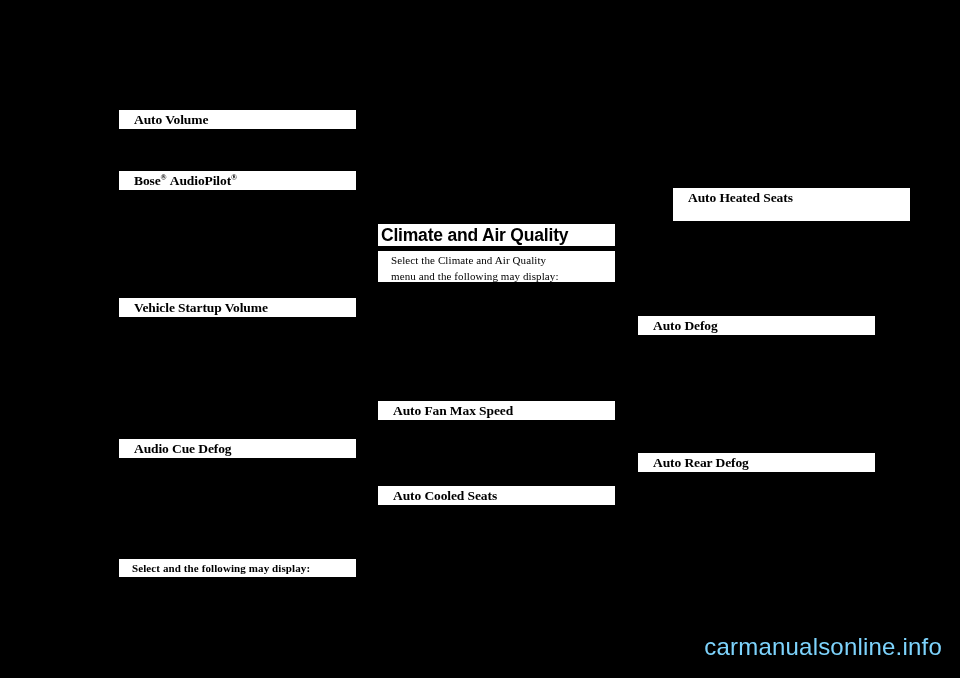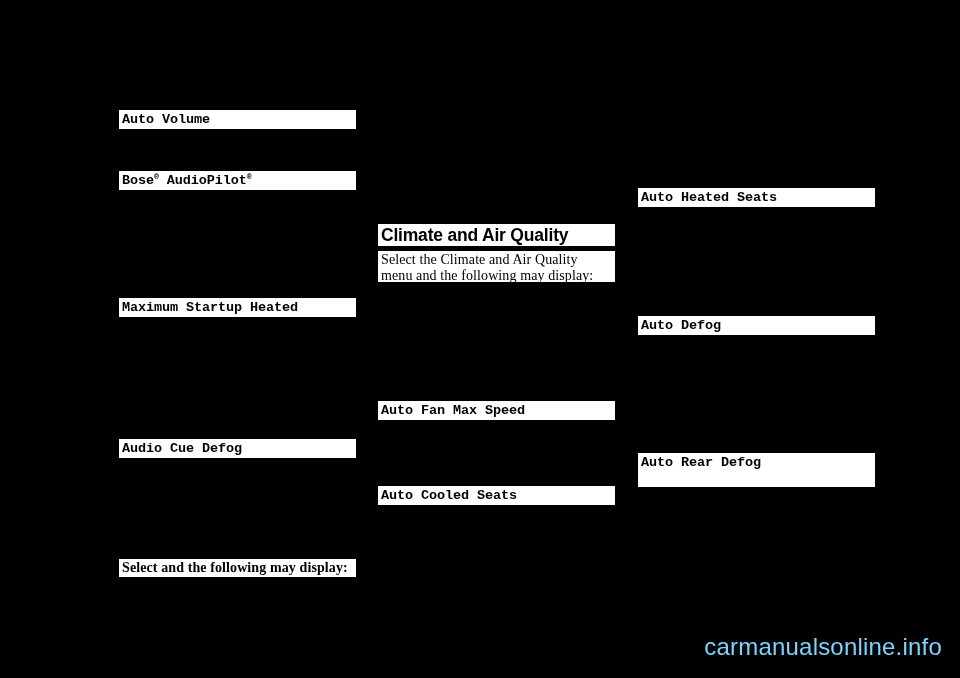--- a/index.html
+++ b/index.html
@@ -28,46 +28,46 @@
     position: absolute;
     background: #ffffff;
     color: #000000;
     box-sizing: border-box;
     overflow: hidden;
     white-space: nowrap;
   }
 
   
   .subhead {
-    font-family: Liberation Mono, monospace;
+    font-family: Liberation Serif, serif;
     font-weight: bold;
     font-size: 13.5px;
     line-height: 19px;
     letter-spacing: -0.1px;
-    padding-left: 3px;
+    padding-left: 15px;
   }
 
   
   .section-head {
     font-family: "Liberation Sans", sans-serif;
     font-weight: bold;
     font-size: 17.5px;
     line-height: 22px;
     letter-spacing: -0.2px;
     padding-left: 3px;
   }
 
   
   .body-par {
     font-family: "Liberation Serif", serif;
     font-weight: normal;
-    font-size: 14px;
+    font-size: 11px;
     line-height: 16px;
     letter-spacing: 0.1px;
-    padding-left: 3px;
+    padding-left: 13px;
     white-space: normal;
   }
   .body-par .ln { display: block; }
 
   
   sup.tm {
     font-size: 8px;
     vertical-align: super;
     line-height: 0;
     font-weight: bold;
@@ -93,21 +93,21 @@
 
   <div class="block subhead" style="left:119px; top:110px; width:237px; height:19px;">
     <span>Auto Volume</span>
   </div>
 
   <div class="block subhead" style="left:119px; top:171px; width:237px; height:19px;">
     <span>Bose</span><sup class="tm">®</sup>&nbsp;<span>AudioPilot</span><sup class="tm">®</sup>
   </div>
 
   <div class="block subhead" style="left:119px; top:298px; width:237px; height:19px;">
-    <span>Maximum Startup Heated</span>
+    <span>Vehicle Startup Volume</span>
   </div>
 
   <div class="block subhead" style="left:119px; top:439px; width:237px; height:19px;">
     <span>Audio Cue Defog</span>
   </div>
 
 
   <div class="block body-par" style="left:119px; top:559px; width:237px; height:18px; padding-top:1px;font-weight:bold;">
     <span class="ln">Select and the following may display:</span>
   </div>
@@ -122,27 +122,27 @@
   </div>
 
   <div class="block subhead" style="left:378px; top:401px; width:237px; height:19px;">
     <span>Auto Fan Max Speed</span>
   </div>
 
   <div class="block subhead" style="left:378px; top:486px; width:237px; height:19px;">
     <span>Auto Cooled Seats</span>
   </div>
 
-  <div class="block subhead" style="left:638px; top:188px; width:237px; height:19px;">
+  <div class="block subhead" style="left:673px; top:188px; width:237px; height:33px;">
     <span>Auto Heated Seats</span>
   </div>
 
   <div class="block subhead" style="left:638px; top:316px; width:237px; height:19px;">
     <span>Auto Defog</span>
   </div>
 
-  <div class="block subhead" style="left:638px; top:453px; width:237px; height:34px;">
+  <div class="block subhead" style="left:638px; top:453px; width:237px; height:19px;">
     <span>Auto Rear Defog</span>
   </div>
 
   <div id="watermark">carmanualsonline.info</div>
 
 </div>
 
 </body></html>

